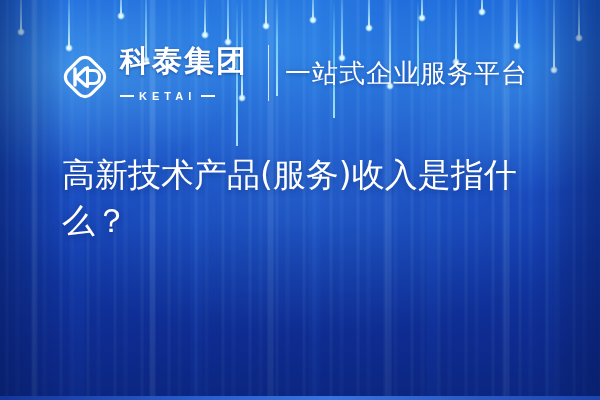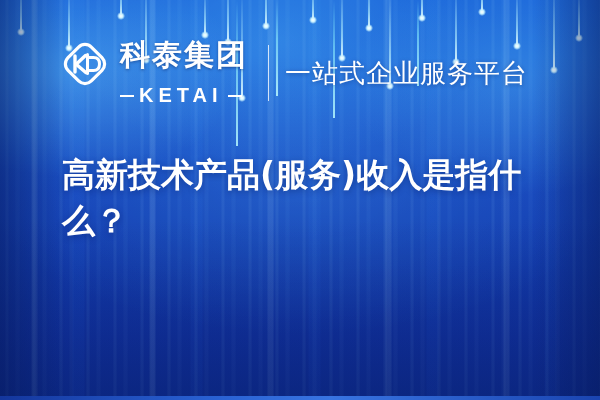--- a/index.html
+++ b/index.html
@@ -86,35 +86,35 @@
     position:absolute;left:-3px;bottom:-4px;width:8px;height:8px;border-radius:50%;
     background:radial-gradient(circle,#ffffff 0%,#bfe6ff 35%,rgba(120,200,255,0) 72%);
   }
   .longbar{
     position:absolute;width:2px;mix-blend-mode:screen;
     background:linear-gradient(180deg, rgba(120,235,255,.0) 0%, rgba(120,235,255,.55) 40%, rgba(170,245,255,.85) 100%);
   }
 
   
   .header{position:absolute;left:0;top:36px;width:600px;height:74px;display:flex;align-items:center;}
-  .logo-block{display:flex;align-items:flex-start;margin-left:60px;}
+  .logo-block{display:flex;align-items:flex-end;margin-left:60px;}
   .logo-mark{
     width:50px;height:50px;position:relative;flex:0 0 auto;margin-right:10px;
   }
   .logo-mark svg{display:block;}
   .logo-words{display:flex;flex-direction:column;justify-content:center;}
   .logo-cn{
     font-size:30px;line-height:32px;font-weight:bold;color:#ffffff;
     letter-spacing:2px;
     font-family:"DejaVu Sans","Liberation Sans",sans-serif;
     text-shadow:0 1px 3px rgba(3,20,80,.45);
   }
   .logo-en{
     display:flex;align-items:center;gap:5px;margin-top:13px;
-    font-size:20px;font-weight:bold;color:#ffffff;letter-spacing:5px;
+    font-size:11px;font-weight:bold;color:#ffffff;letter-spacing:5px;
     font-family:"Liberation Sans",sans-serif;
   }
   .logo-en .dash{display:inline-block;width:14px;height:2px;background:#fff;letter-spacing:0;}
   .logo-en span.txt{display:inline-block;}
 
   .divider{
     width:1px;height:56px;background:rgba(255,255,255,.78);
     margin:0 16px 0 20px;flex:0 0 auto;
   }
   .slogan{display:flex;flex-direction:column;justify-content:center;}
@@ -126,21 +126,21 @@
   .slogan-sub{
     font-size:19px;line-height:24px;color:#ffffff;margin-top:4px;letter-spacing:1px;
     font-family:"DejaVu Serif","Liberation Serif",serif;font-weight:bold;
     text-shadow:0 1px 3px rgba(3,20,80,.40);
   }
 
   
   .headline{
     position:absolute;left:62px;top:152px;width:492px;
     font-family:"DejaVu Sans","Liberation Sans",sans-serif;
-    font-weight:bold;font-size:33px;line-height:46px;color:#ffffff;
+    font-weight:normal;font-size:33px;line-height:46px;color:#ffffff;
     letter-spacing:0px;
     text-shadow:0 2px 6px rgba(4,22,85,.38);
   }
 </style>
 </head>
 <body>
 
 <div class="banner">
 
   <div class="glowA"></div>

